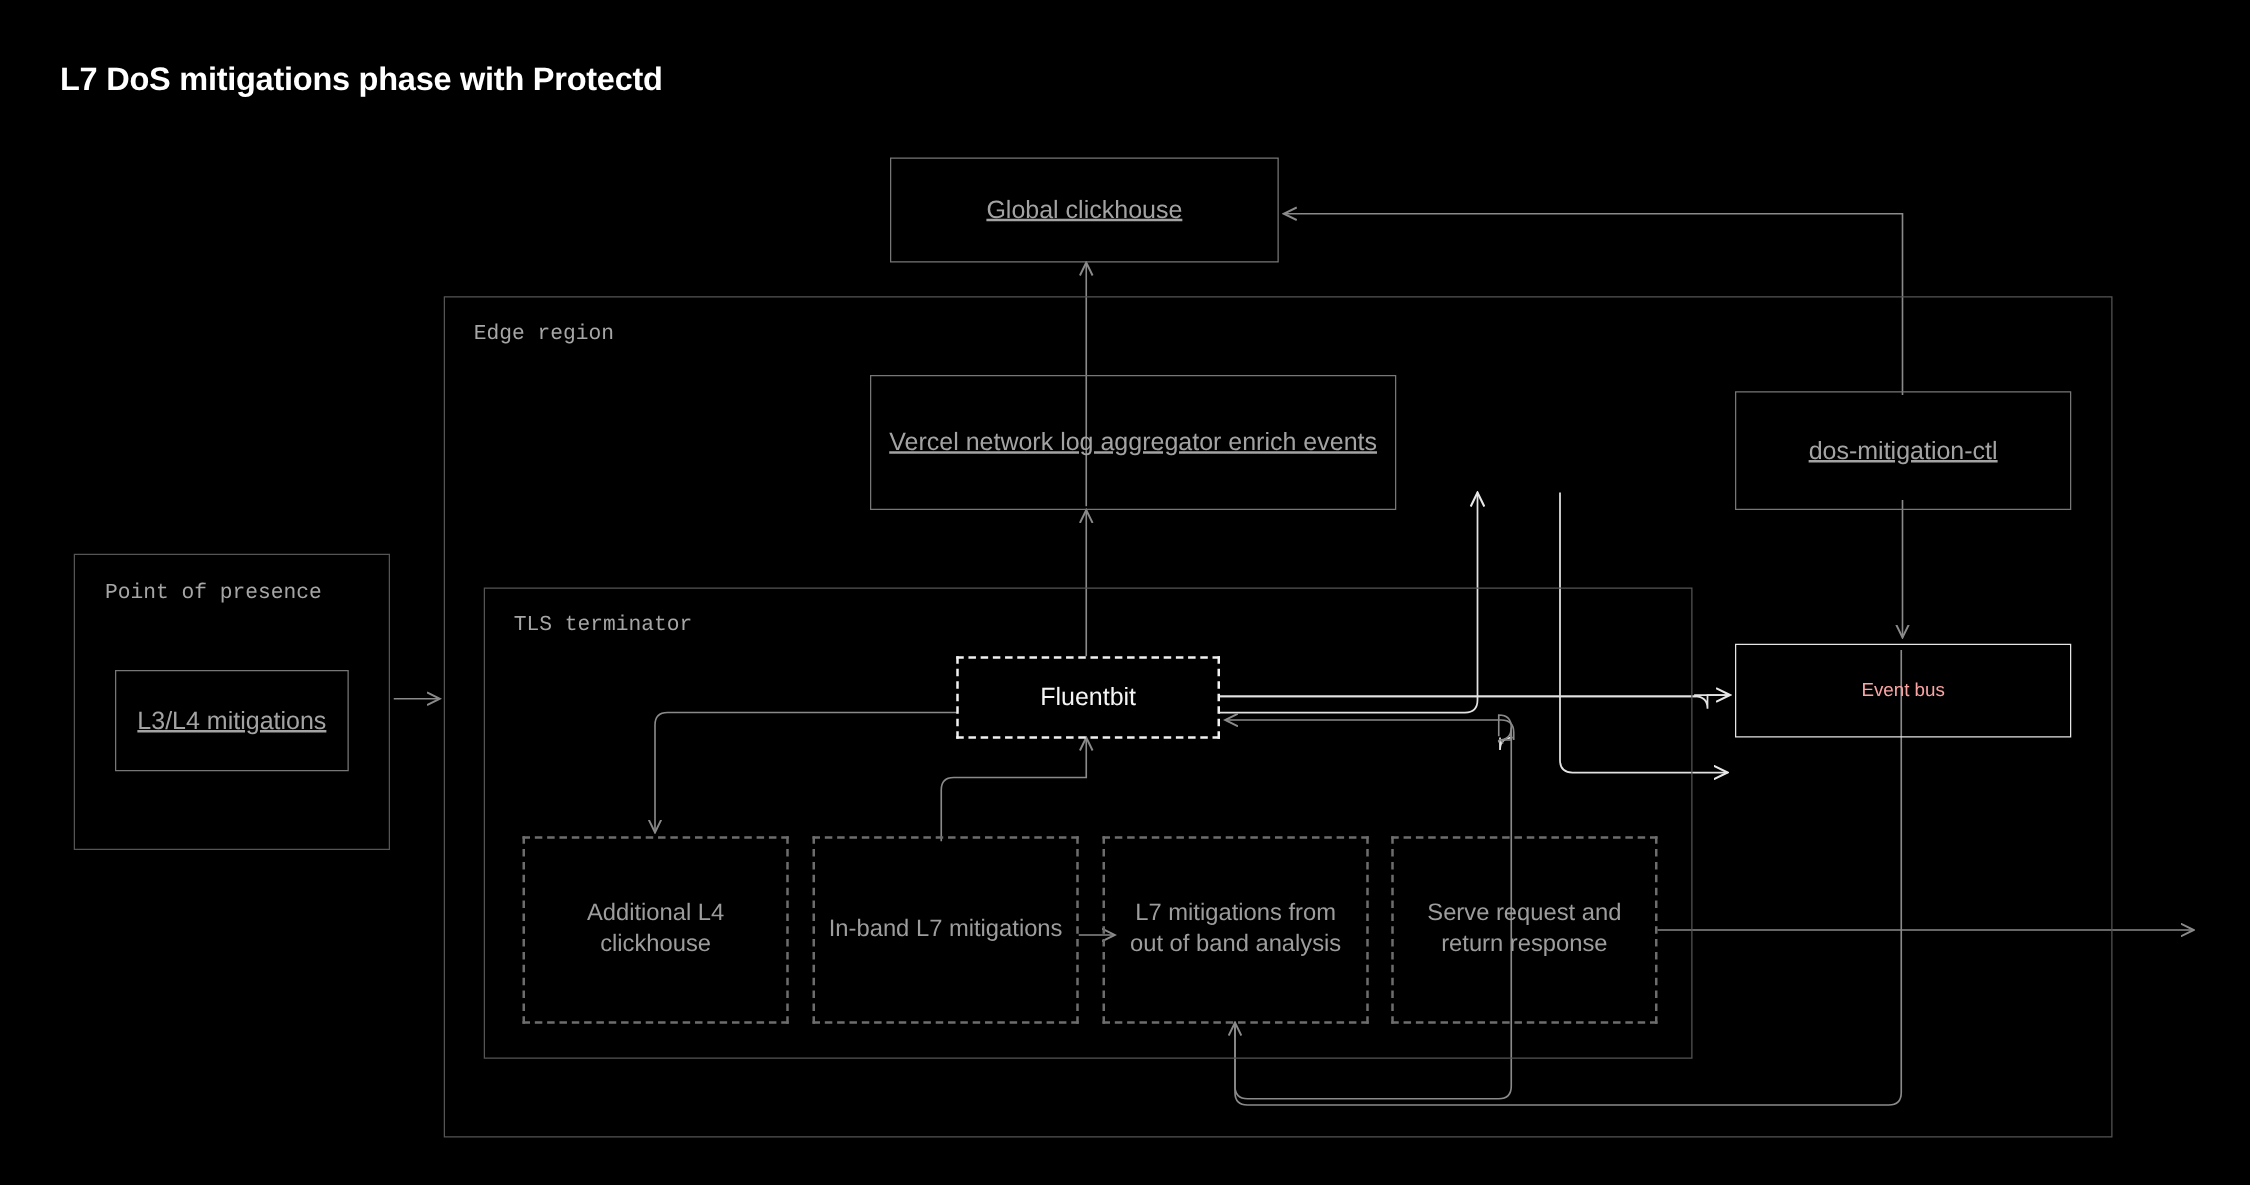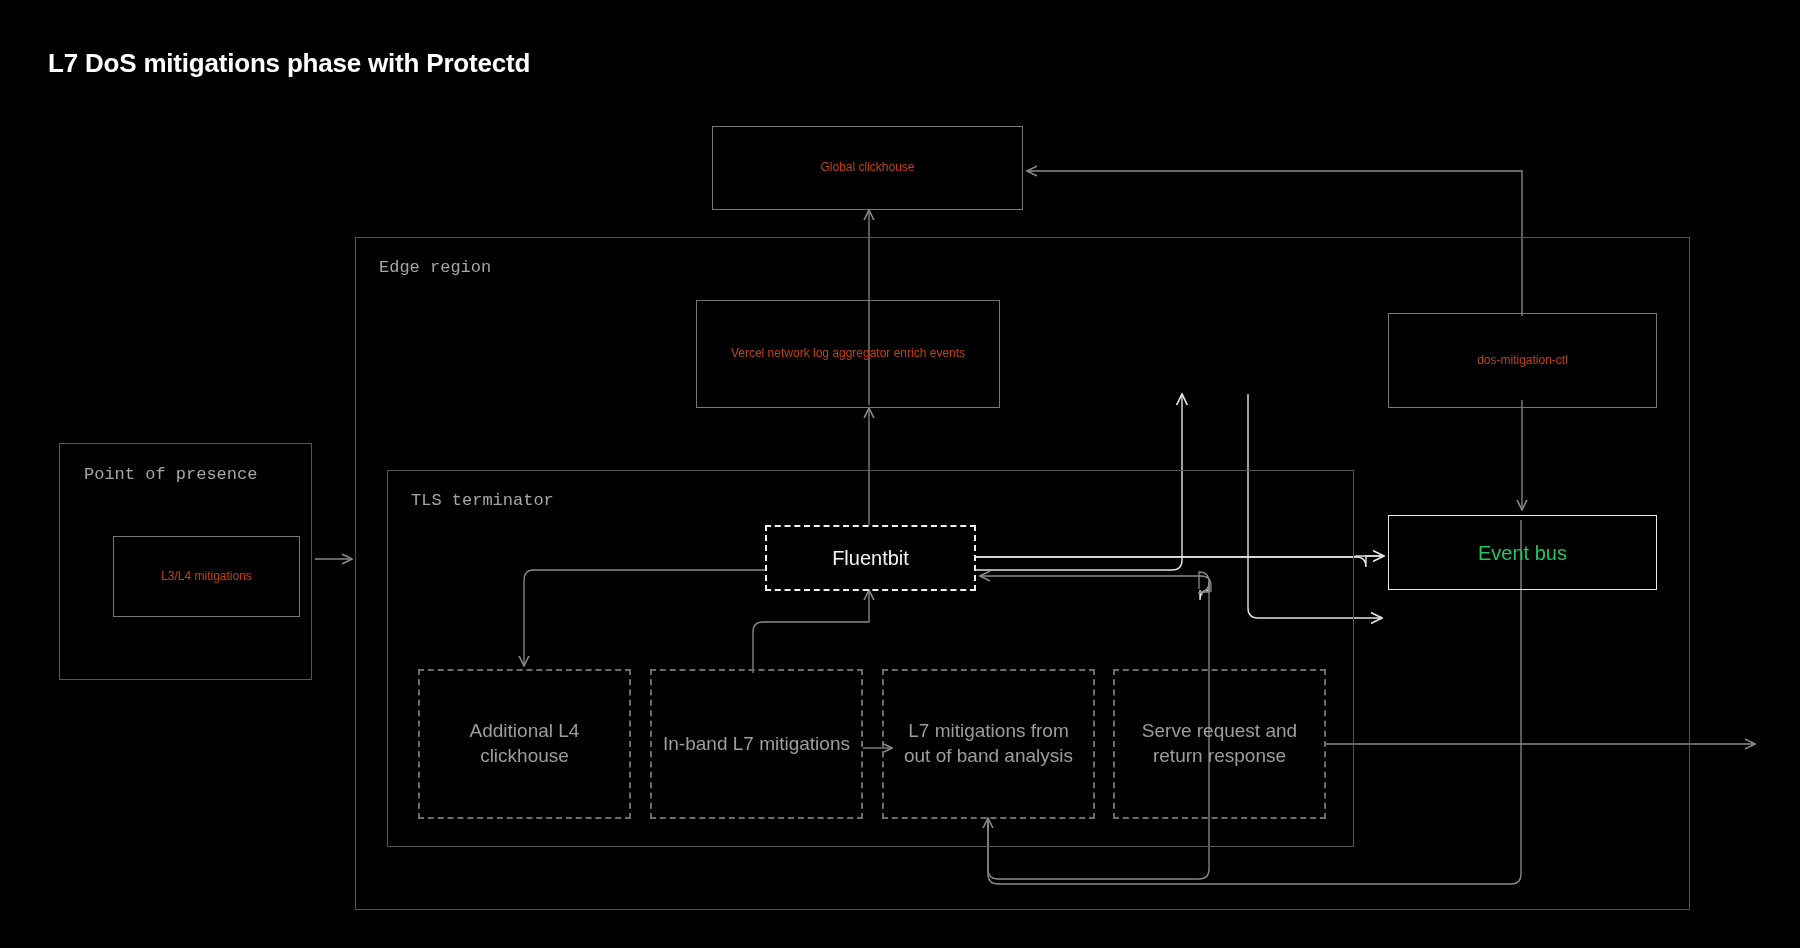--- a/index.html
+++ b/index.html
@@ -7,22 +7,22 @@
        font-family:"Liberation Sans",sans-serif;background:#000;color:#d4d4d4;}
   #stage{position:absolute;inset:0;width:1800px;height:948px;}
   .title{position:absolute;left:48px;top:48px;font-size:26px;font-weight:bold;color:#fff;
          letter-spacing:-0.2px;white-space:nowrap;}
   .svgwrap{position:absolute;left:0;top:0;width:1800px;height:948px;}
   .node{position:absolute;box-sizing:border-box;display:flex;align-items:center;
         justify-content:center;text-align:center;line-height:1.3;}
   .grp{position:absolute;box-sizing:border-box;border:1px solid #555;}
   .grp-label{position:absolute;font-family:"Liberation Mono",monospace;font-size:17px;
              color:#a6a6a6;white-space:nowrap;}
-  .solid-gray{border:1px solid #777;color:#c2410c;font-size:12px;}
-  .solid-white{border:1px solid #e6e6e6;color:#22c55e;font-size:20px;}
+  .solid-gray{border:1px solid #777;color:#a3a3a3;font-size:20px;text-decoration:underline;}
+  .solid-white{border:1px solid #e6e6e6;color:#fca5a5;font-size:15px;}
   .filled{background:#ececec;color:#111;font-size:20px;border:none;}
   .dashed-white{border:2px dashed #f0f0f0;color:#f5f5f5;font-size:20px;}
   .dashed-gray{border:2px dashed #6d6d6d;color:#9d9d9d;font-size:19px;}
   .node span{display:block;padding:0 10px;}
 </style>
 </head>
 <body>
 
 <div id="stage">
 
@@ -102,38 +102,38 @@
   <div class="grp-label" style="left:411px;top:491px;">TLS terminator</div>
 
   <div class="grp" style="left:59px;top:443px;width:253px;height:237px;">
   </div>
   <div class="grp-label" style="left:84px;top:465px;text-align:right;">Point of presence</div>
 
   <div class="node solid-gray" style="left:712px;top:126px;width:311px;height:84px;">
     <span>Global clickhouse</span>
   </div>
 
-  <div class="node solid-gray" style="left:696px;top:300px;width:304px;height:108px;">
+  <div class="node solid-gray" style="left:696px;top:300px;width:421px;height:108px;">
     <span>Vercel network log aggregator enrich events</span>
   </div>
 
 
   <div class="node solid-gray" style="left:1388px;top:313px;width:269px;height:95px;">
     <span>dos-mitigation-ctl</span>
   </div>
 
   <div class="node solid-white" style="left:1388px;top:515px;width:269px;height:75px;">
     <span>Event bus</span>
   </div>
 
   <div class="node dashed-white" style="left:765px;top:525px;width:211px;height:66px;">
     <span>Fluentbit</span>
   </div>
 
-  <div class="node solid-gray" style="left:92px;top:536px;width:187px;height:81px;margin-left:21px;">
+  <div class="node solid-gray" style="left:92px;top:536px;width:187px;height:81px;">
     <span>L3/L4 mitigations</span>
   </div>
 
   <div class="node dashed-gray" style="left:418px;top:669px;width:213px;height:150px;">
     <span>Additional L4 clickhouse</span>
   </div>
 
   <div class="node dashed-gray" style="left:650px;top:669px;width:213px;height:150px;">
     <span>In-band L7 mitigations</span>
   </div>

